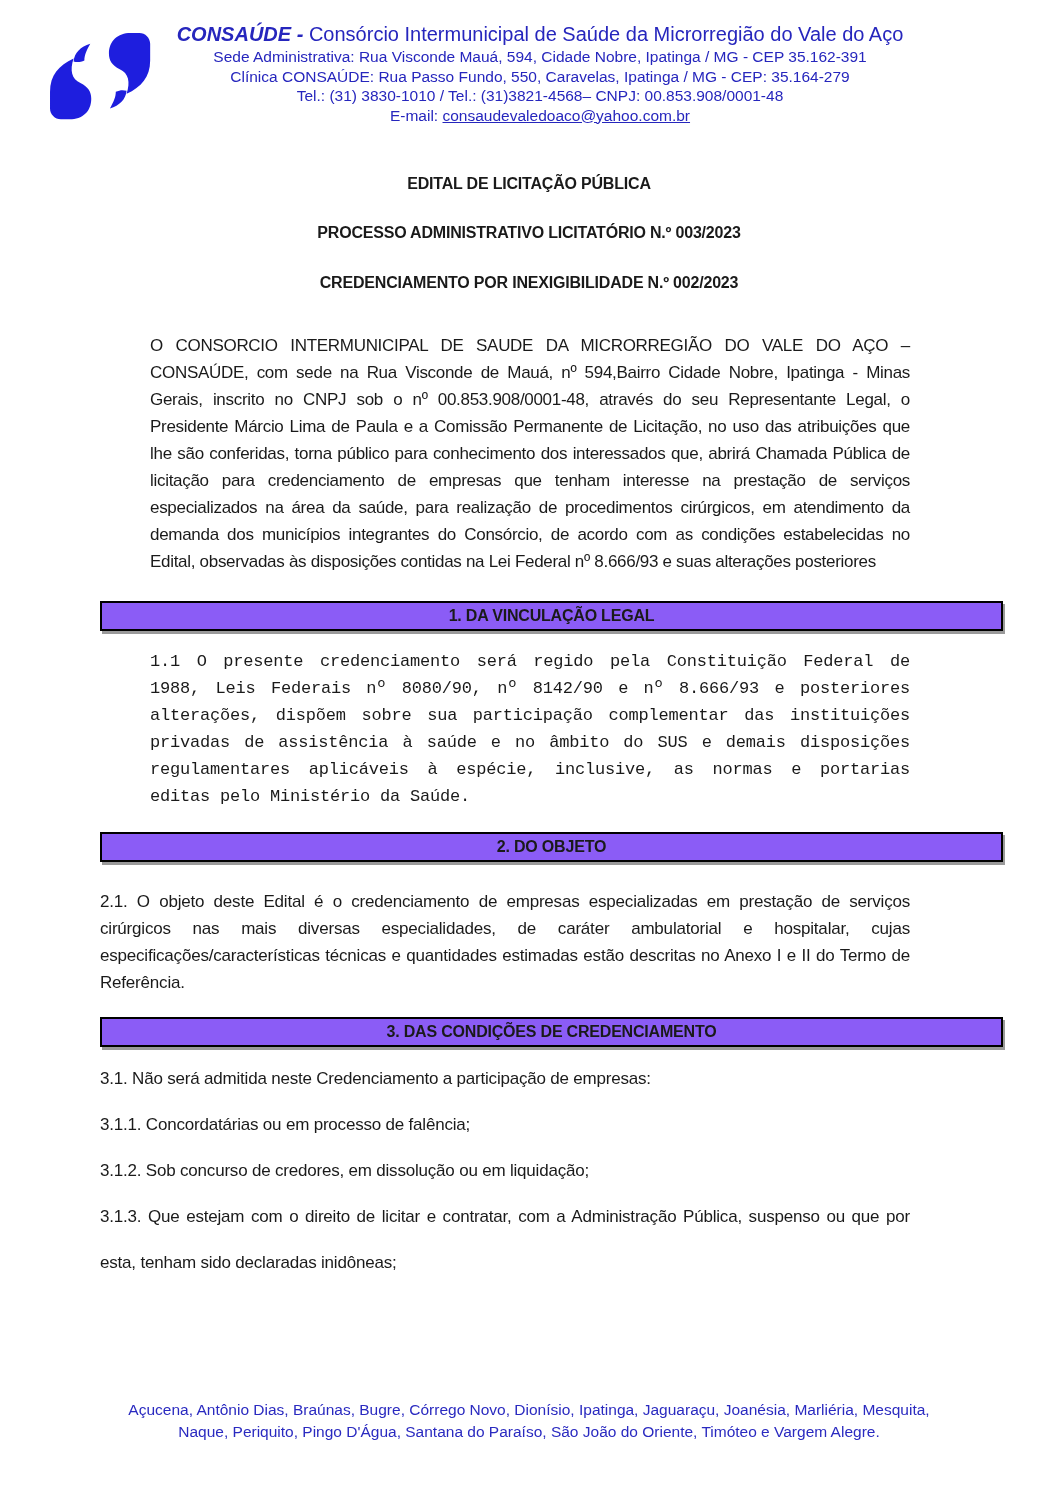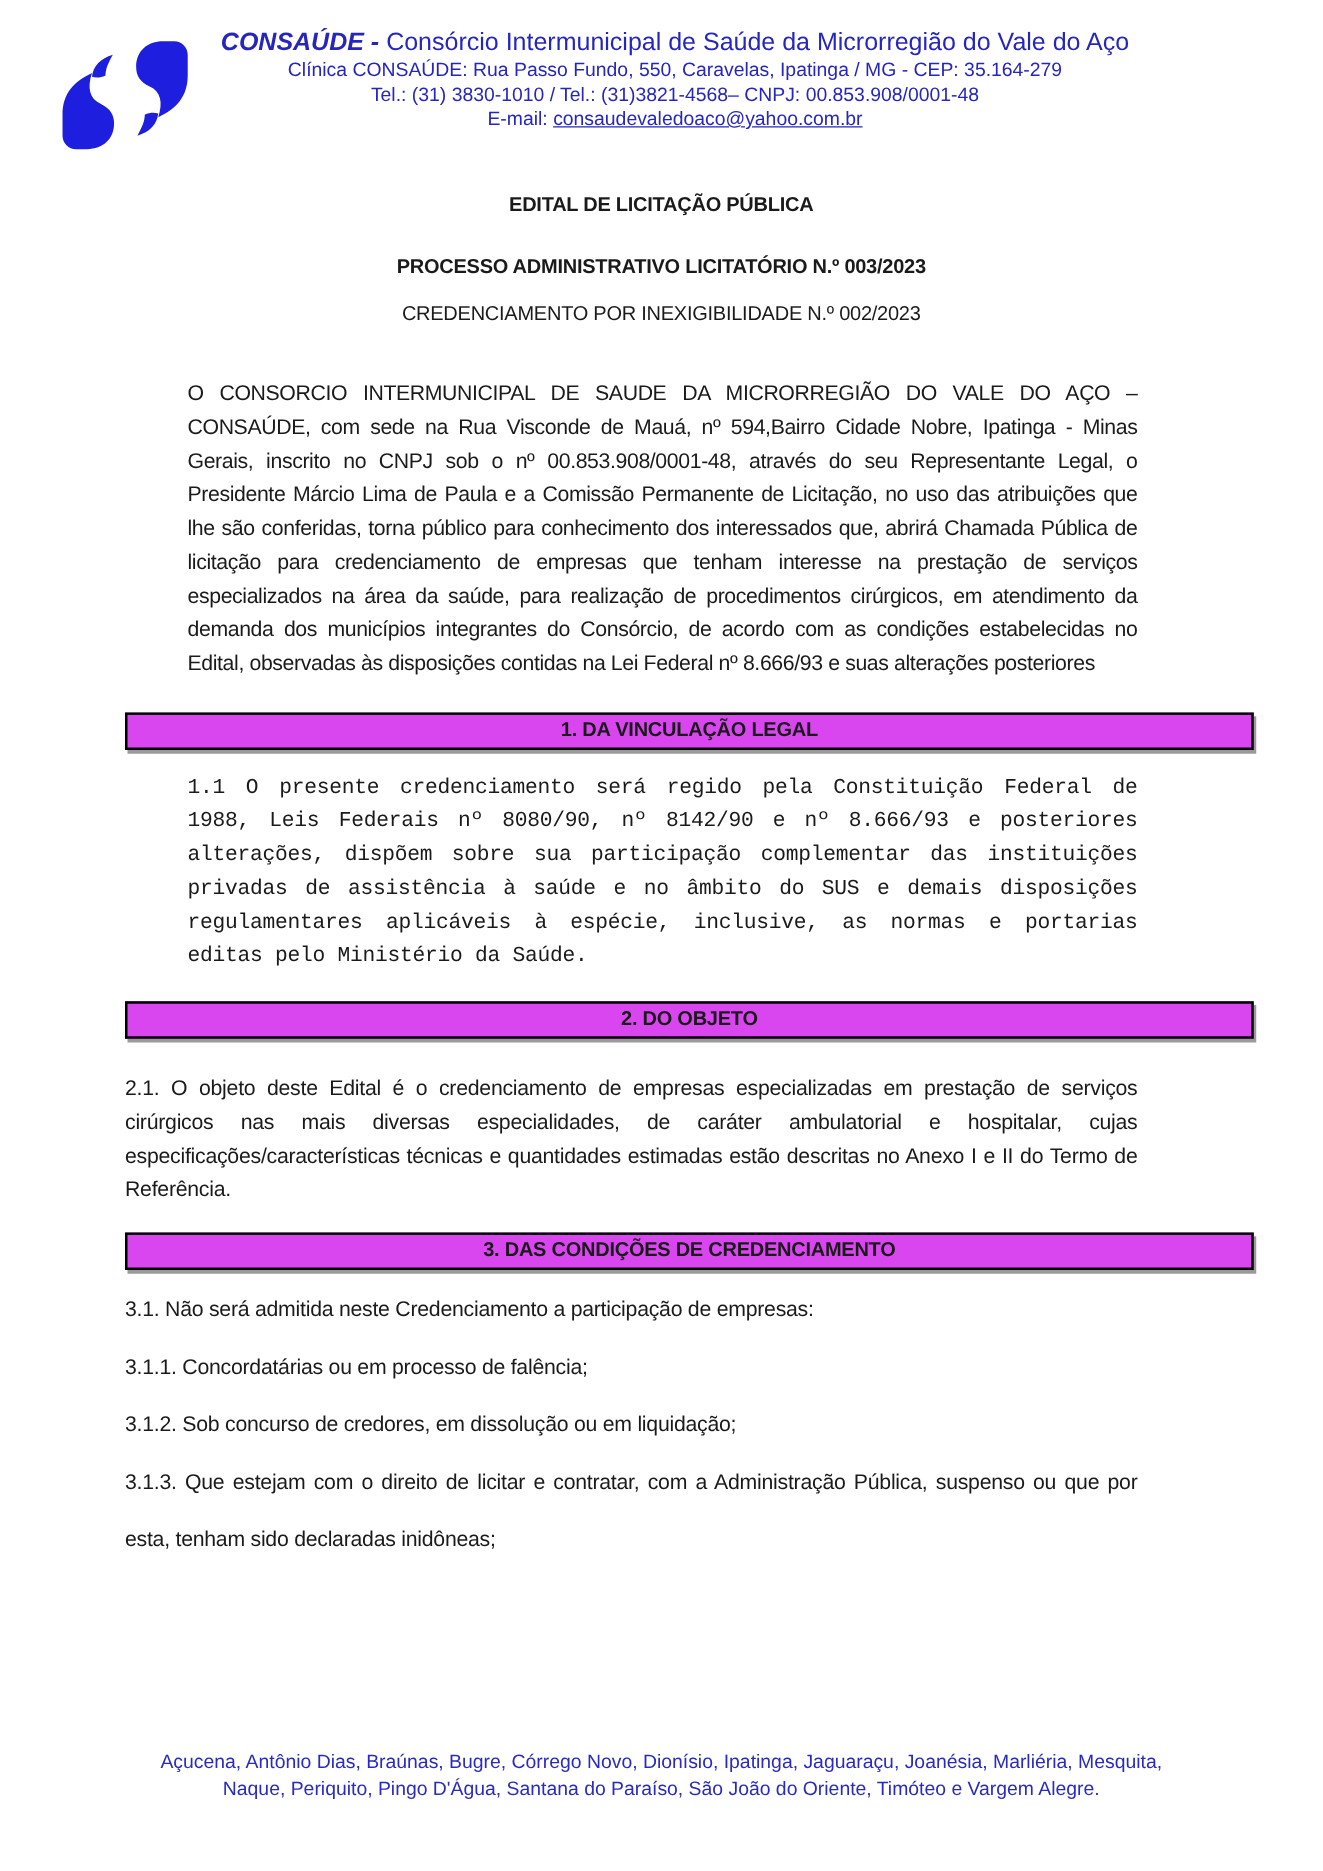--- a/index.html
+++ b/index.html
@@ -18,21 +18,21 @@
   .logo { position:absolute; left:46px; top:28px; width:118px; height:108px; }
   .head-text { text-align:center; color:#2626bd; padding-left:52px; padding-right:30px; }
   .head-title { font-size:20px; line-height:25px; }
   .head-title .abbr { font-weight:bold; font-style:italic; }
   .head-line { font-size:15.5px; line-height:19.5px; }
   .email-link { color:#2626bd; text-decoration:underline; cursor:pointer; }
 
   
   .doc-title   { text-align:center; font-weight:bold; font-size:16px; letter-spacing:-0.2px; margin-top:50px; }
   .doc-title2  { text-align:center; font-weight:bold; font-size:16px; letter-spacing:-0.2px; margin-top:31px; }
-  .doc-title3  { text-align:center; font-weight:normal; font-size:16px; letter-spacing:-0.2px; margin-top:20px; }
+  .doc-title3  { text-align:center; font-weight:bold; font-size:16px; letter-spacing:-0.2px; margin-top:32px; }
 
   
   .intro {
     margin:40px 148px 0 150px;
     font-size:17px; line-height:27px;
     text-align:justify; letter-spacing:-0.3px;
   }
   .para { font-size:17px; line-height:27px; text-align:justify; letter-spacing:-0.2px; }
   .para.indent { margin:17px 148px 0 150px;font-family:Liberation Mono, monospace; }
   .para.wide   { margin:19px 148px 0 100px; }
@@ -41,21 +41,21 @@
   .cond-item.justify { text-align:justify; }
   .cond-block { margin-top:9px; }
 
   
   .secbox {
     margin-left:100px; width:903px; height:30px;
     border:2px solid #000000;
     box-shadow:2px 3px 0 #9a9a9a;
     text-align:center; font-weight:bold; font-size:16px;
     line-height:26px; letter-spacing:-0.2px;
-    background:#d946ef;
+    background:#8b5cf6;
   }
   .secbox.m1 { margin-top:26px; }
   .secbox.m2 { margin-top:22px; }
   .secbox.m3 { margin-top:21px; }
 
   
   .page-footer {
     position:absolute; top:1399px; left:0; width:1058px;
     padding:0 104px;
     text-align:center; color:#2a2ac0;
@@ -71,20 +71,21 @@
     <svg class="logo" viewBox="0 0 120 110" aria-hidden="true">
       <g fill="#1e1ede">
         <path d="M64 26 C64 13 73 5 86 5 L95 5 C101 5 106 10 106 16 L106 33 C106 50 97 60 82 67 C86 55 84 46 75 42 C67 38 64 33 64 26 Z"></path>
         <path d="M28 34 C29 25 35 19 45 16 C41 23 39 28 39 33 C35 35 31 35 28 34 Z"></path>
         <path d="M46 72 C46 85 37 93 24 93 L15 93 C9 93 4 88 4 82 L4 65 C4 48 13 38 28 31 C24 43 26 52 35 56 C43 60 46 65 46 72 Z"></path>
         <path d="M82 64 C81 73 75 79 65 82 C69 75 71 70 71 65 C75 63 79 63 82 64 Z"></path>
       </g>
     </svg>
     <div class="head-text">
       <div class="head-title"><span class="abbr">CONSAÚDE - </span><span>Consórcio Intermunicipal de Saúde da Microrregião do Vale do Aço</span></div>
+      <div class="head-line">Sede Administrativa: Rua Visconde Mauá, 594, Cidade Nobre, Ipatinga / MG - CEP 35.162-391</div>
       <div class="head-line">Clínica CONSAÚDE: Rua Passo Fundo, 550, Caravelas, Ipatinga / MG - CEP: 35.164-279</div>
       <div class="head-line">Tel.: (31) 3830-1010 / Tel.: (31)3821-4568– CNPJ: 00.853.908/0001-48</div>
       <div class="head-line"><span>E-mail: </span><a class="email-link">consaudevaledoaco@yahoo.com.br</a></div>
     </div>
   </header>
 
   <main>
     <h1 class="doc-title">EDITAL DE LICITAÇÃO PÚBLICA</h1>
     <h2 class="doc-title2">PROCESSO ADMINISTRATIVO LICITATÓRIO N.º 003/2023</h2>
     <h2 class="doc-title3">CREDENCIAMENTO POR INEXIGIBILIDADE N.º 002/2023</h2>

